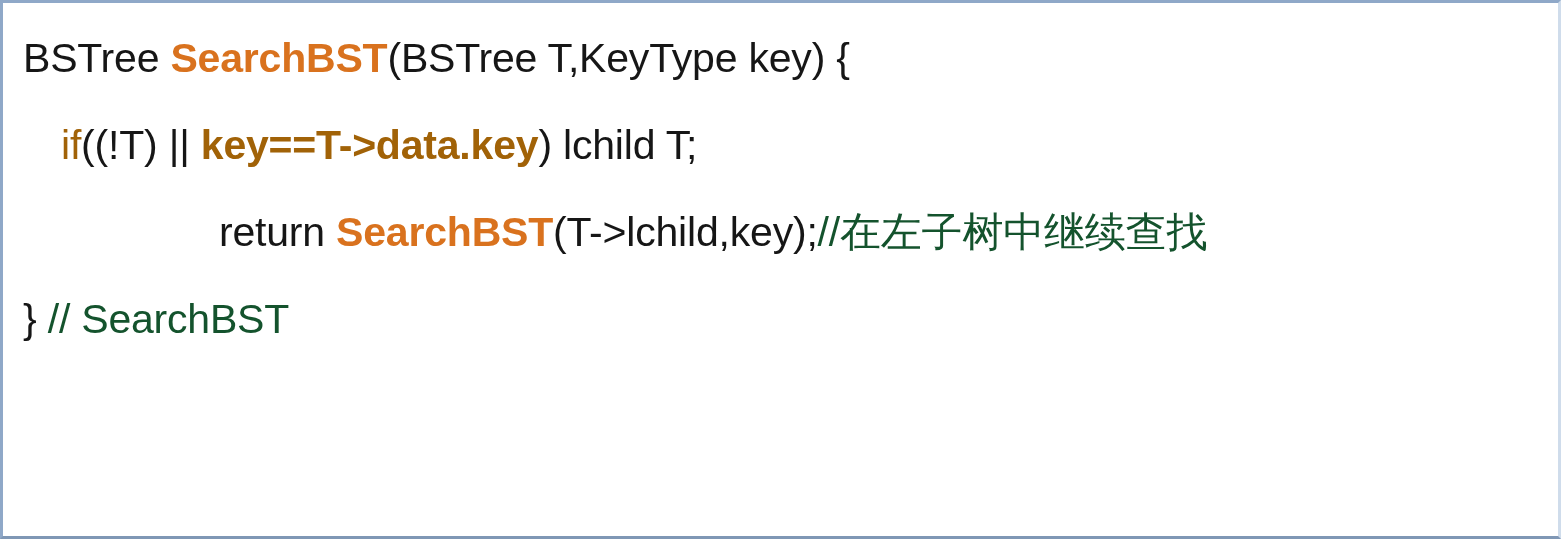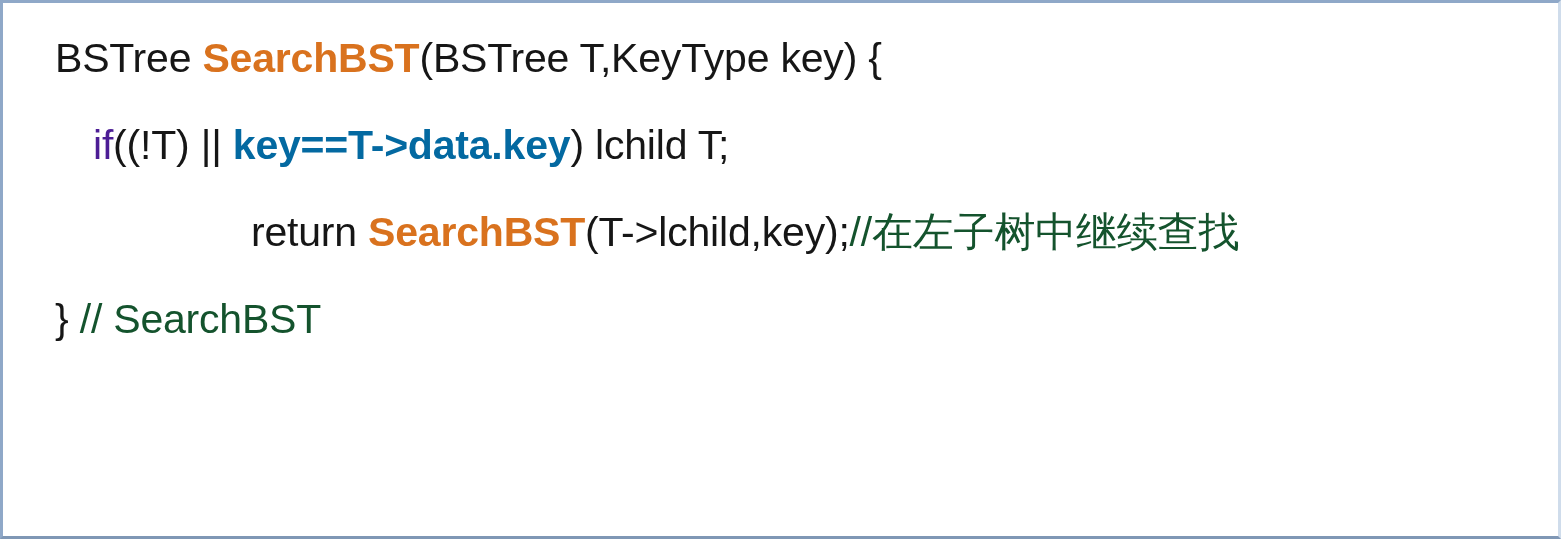--- a/index.html
+++ b/index.html
@@ -22,43 +22,42 @@
     font-family: "Liberation Sans", "DejaVu Sans", sans-serif;
   }
 
   .code-body {
     position: absolute;
     left: 0;
     top: 0;
     right: 0;
     bottom: 0;
     padding: 12px 0 0 0;
-    margin-left: 32px;
   }
 
   .code-line {
     white-space: pre;
     font-size: 41px;
     line-height: 87px;
     height: 87px;
     color: #161616;
     letter-spacing: -0.2px;
   }
 
   
   .ind-0 { padding-left: 20px; }
   .ind-1 { padding-left: 58px; }
   .ind-2 { padding-left: 161px; }
   .ind-3 { padding-left: 216px; }
 
   
   .tok-plain   { color: #161616; }
-  .tok-kw      { color: #4c1d95; }
+  .tok-kw      { color: #a16207; }
   .tok-fn      { color: #d9721e; font-weight: bold; }
-  .tok-cond    { color: #0369a1; font-weight: bold; }
+  .tok-cond    { color: #a16207; font-weight: bold; }
   .tok-comment { color: #14532d; }
 </style>
 </head>
 <body>
 
 <div id="code-card">
   <div class="code-body">
 
   <div class="code-line ind-0"><span class="tok-plain">BSTree </span><span class="tok-fn">SearchBST</span><span class="tok-plain">(BSTree T,KeyType key) {</span></div>
       <div class="code-line ind-1"><span class="tok-kw">if</span><span class="tok-plain">((!T) || </span><span class="tok-cond">key==T-&gt;data.key</span><span class="tok-plain">) lchild T;</span></div>

